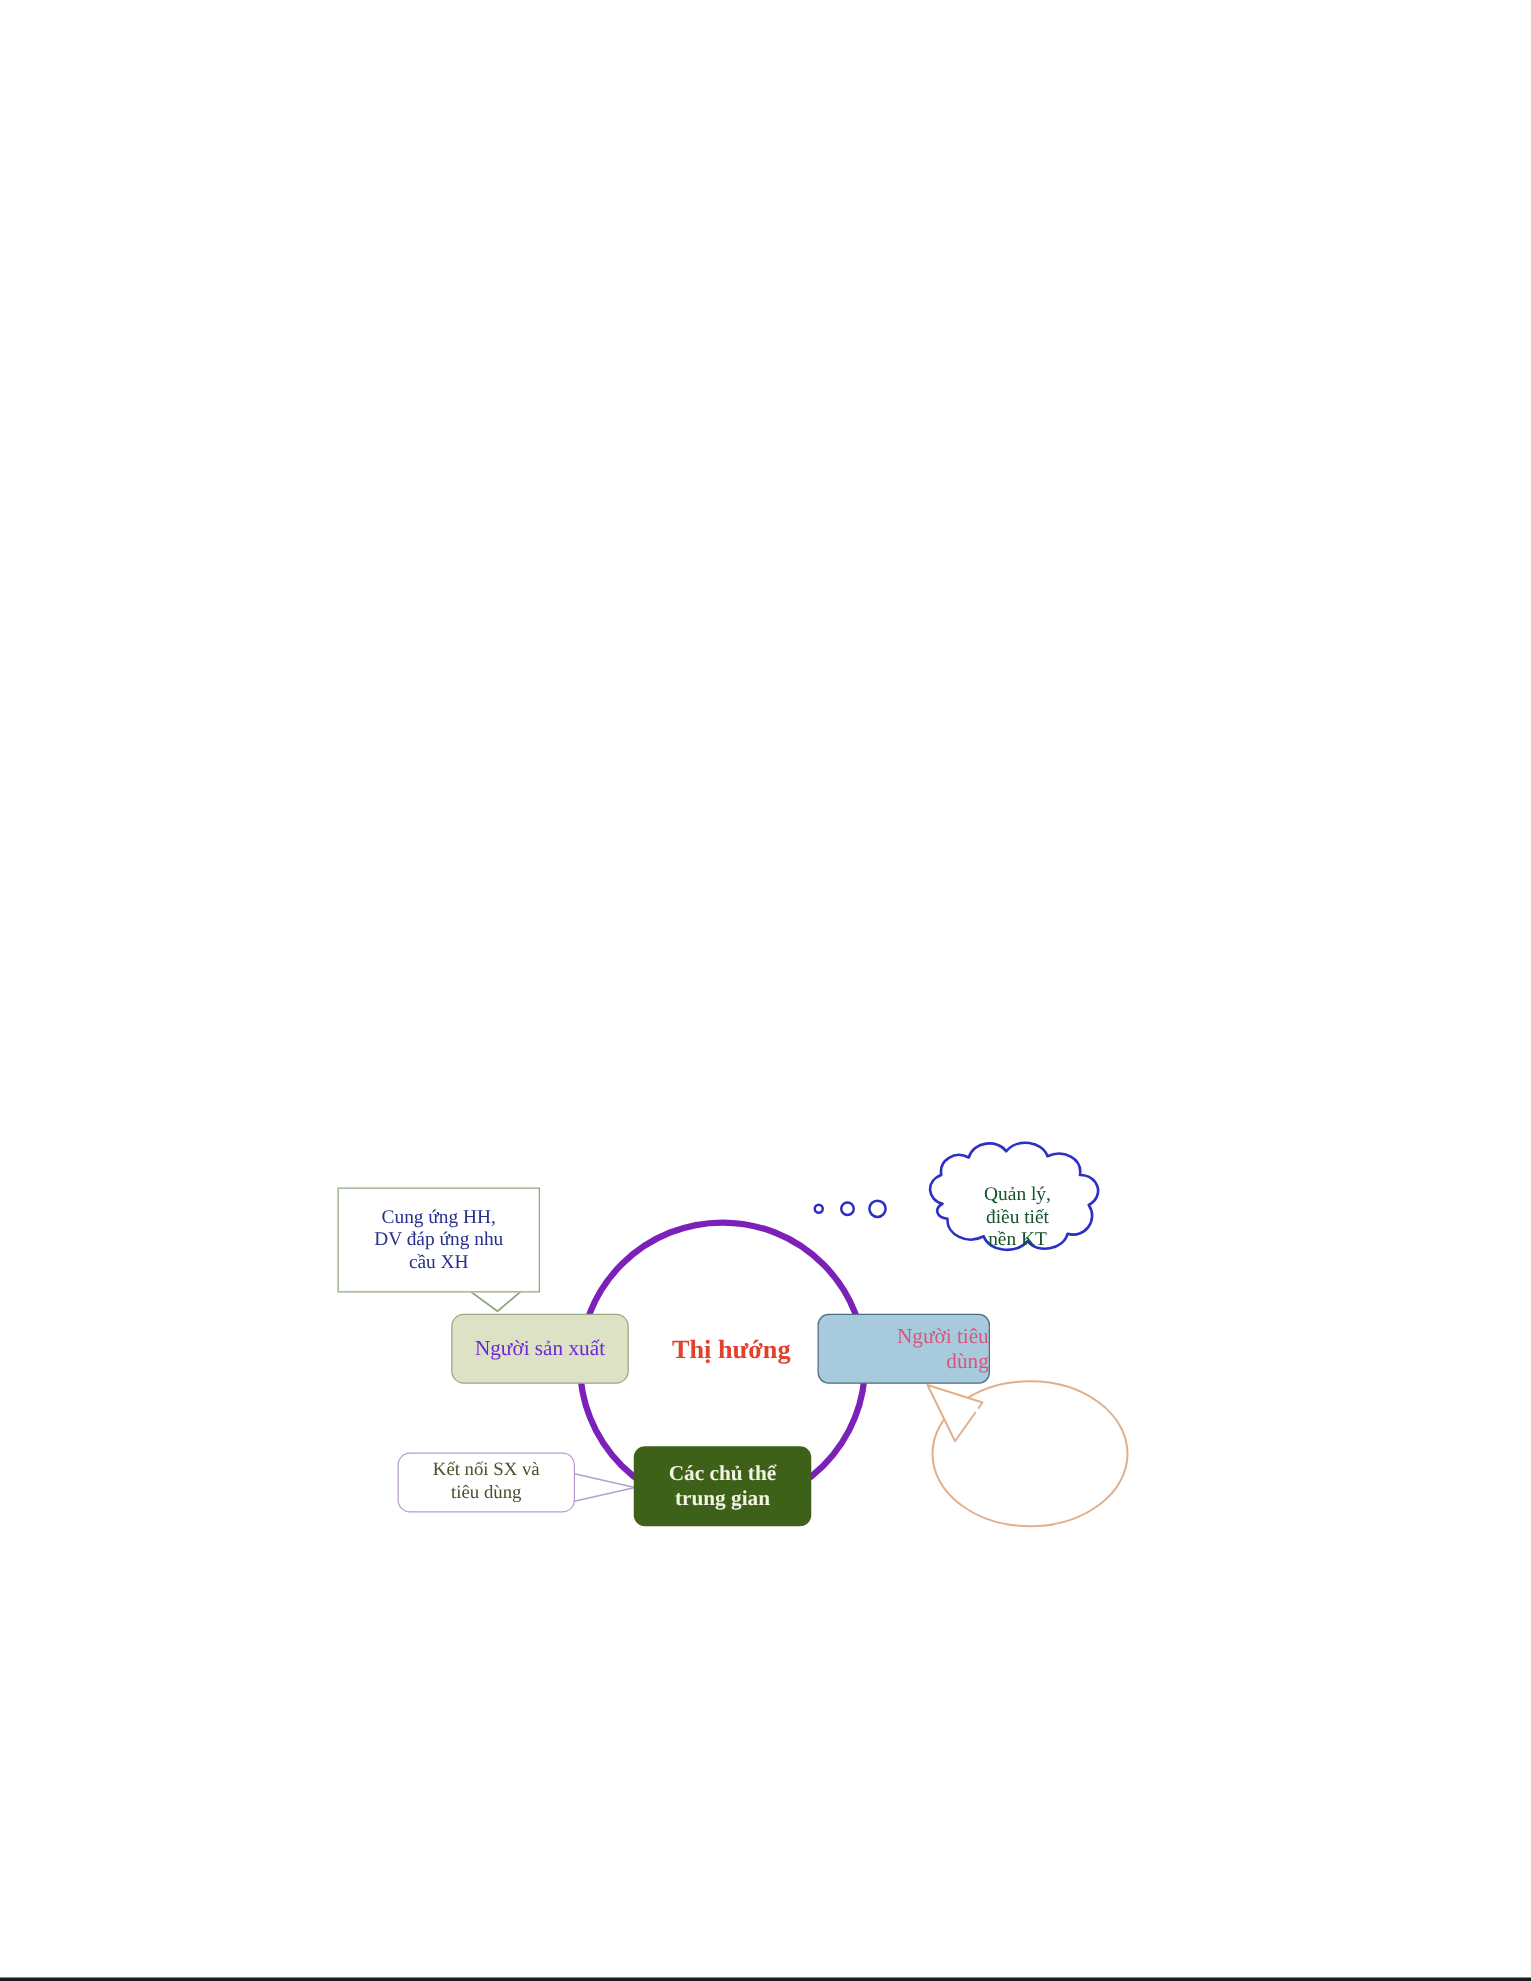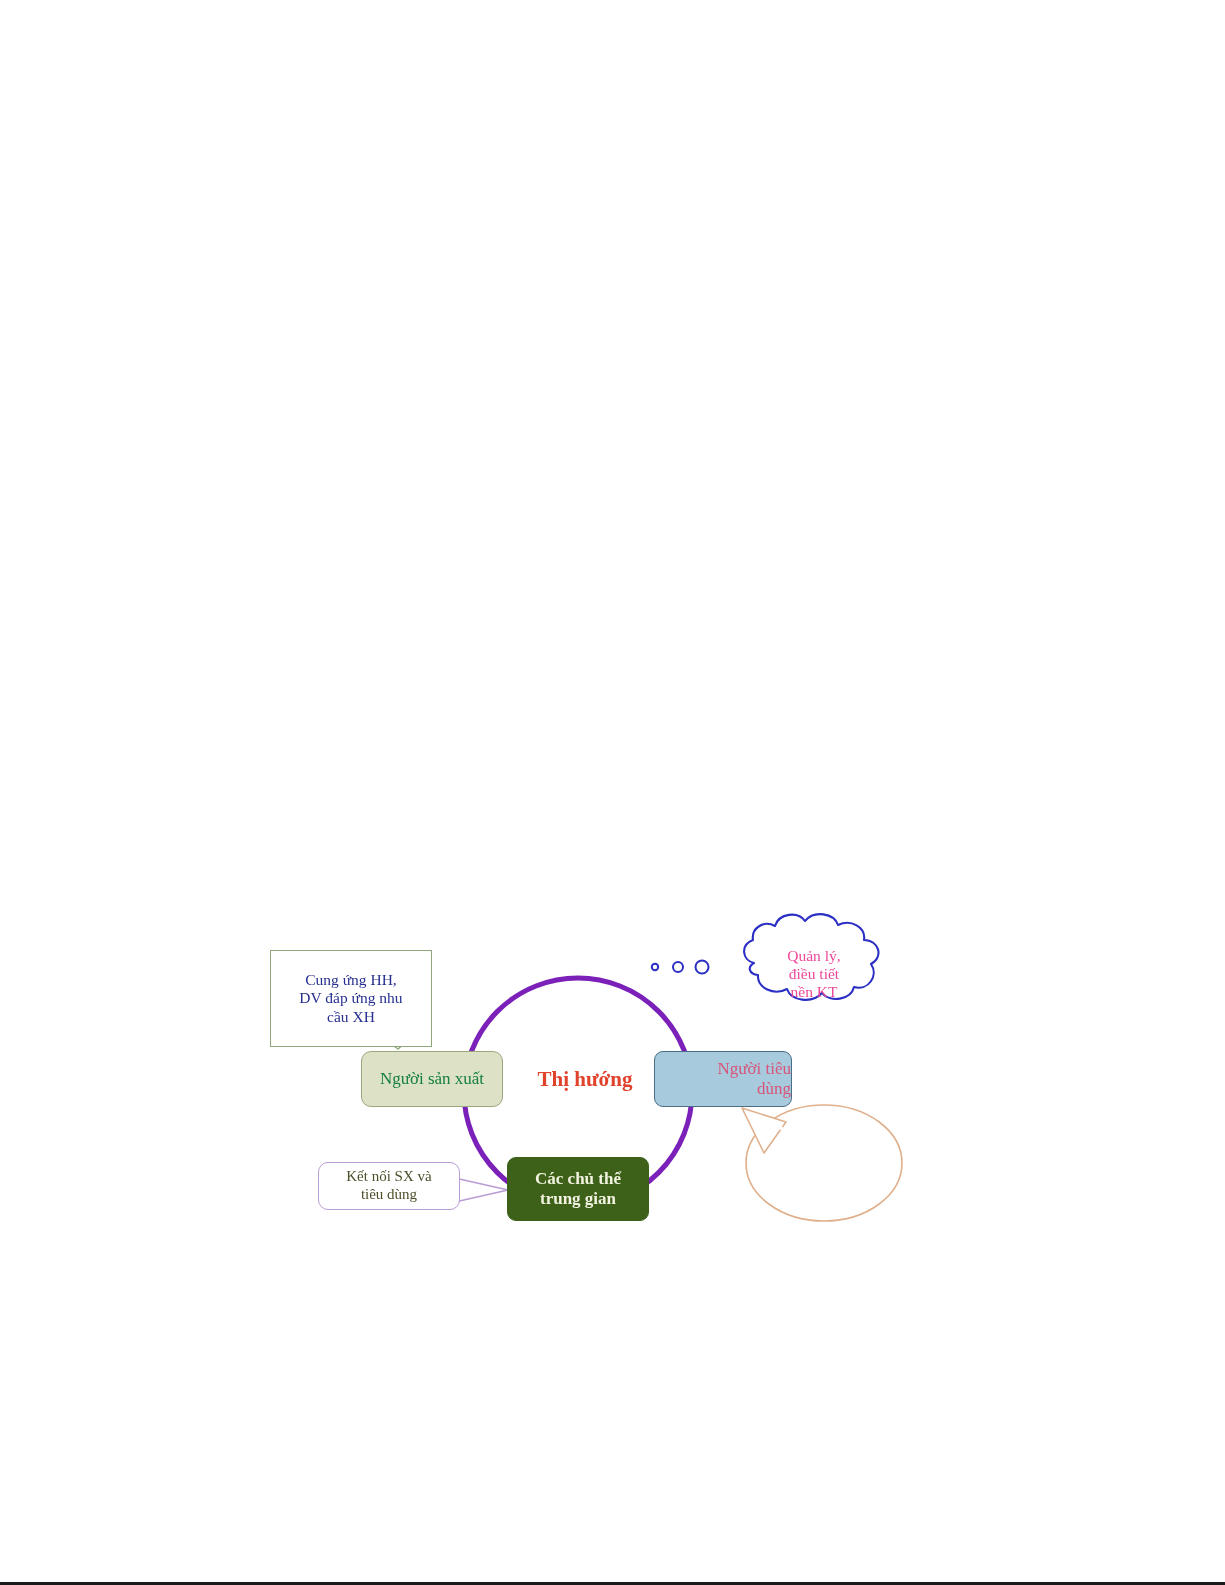--- a/index.html
+++ b/index.html
@@ -64,21 +64,21 @@
   }
   
   #node-producer {
     left: 361px;
     top: 1051px;
     width: 142px;
     height: 56px;
     background: #dde2c6;
     border: 1.4px solid #9aa87d;
     border-radius: 10px;
-    color: #15803d;
+    color: #6d28d9;
     font-size: 17px;
   }
   
   #node-consumer {
     left: 654px;
     top: 1051px;
     width: 138px;
     height: 56px;
     background: #a8cadd;
     border: 1.6px solid #4a6e86;
@@ -108,21 +108,21 @@
     height: 34px;
     color: #e0422c;
     font-size: 21px;
     font-weight: bold;
   }
   
   #callout-supply {
     left: 270px;
     top: 950px;
     width: 162px;
-    height: 97px;
+    height: 84px;
     background: #ffffff;
     border: 1.4px solid #8fa87a;
     color: #262f8f;
     font-size: 15.5px;
     padding: 2px 4px;
   }
   #callout-connect {
     left: 318px;
     top: 1162px;
     width: 142px;
@@ -132,21 +132,21 @@
     border-radius: 10px;
     color: #4d4e2a;
     font-size: 15px;
     padding: 6px 4px;
   }
   #callout-manage {
     left: 756px;
     top: 938px;
     width: 116px;
     height: 72px;
-    color: #ec4899;
+    color: #14532d;
     font-size: 15.5px;
     background: transparent;
     border: none;
   }
   #callout-motivate {
     left: 764px;
     top: 1112px;
     width: 126px;
     height: 104px;
     color: #4d5b26;

